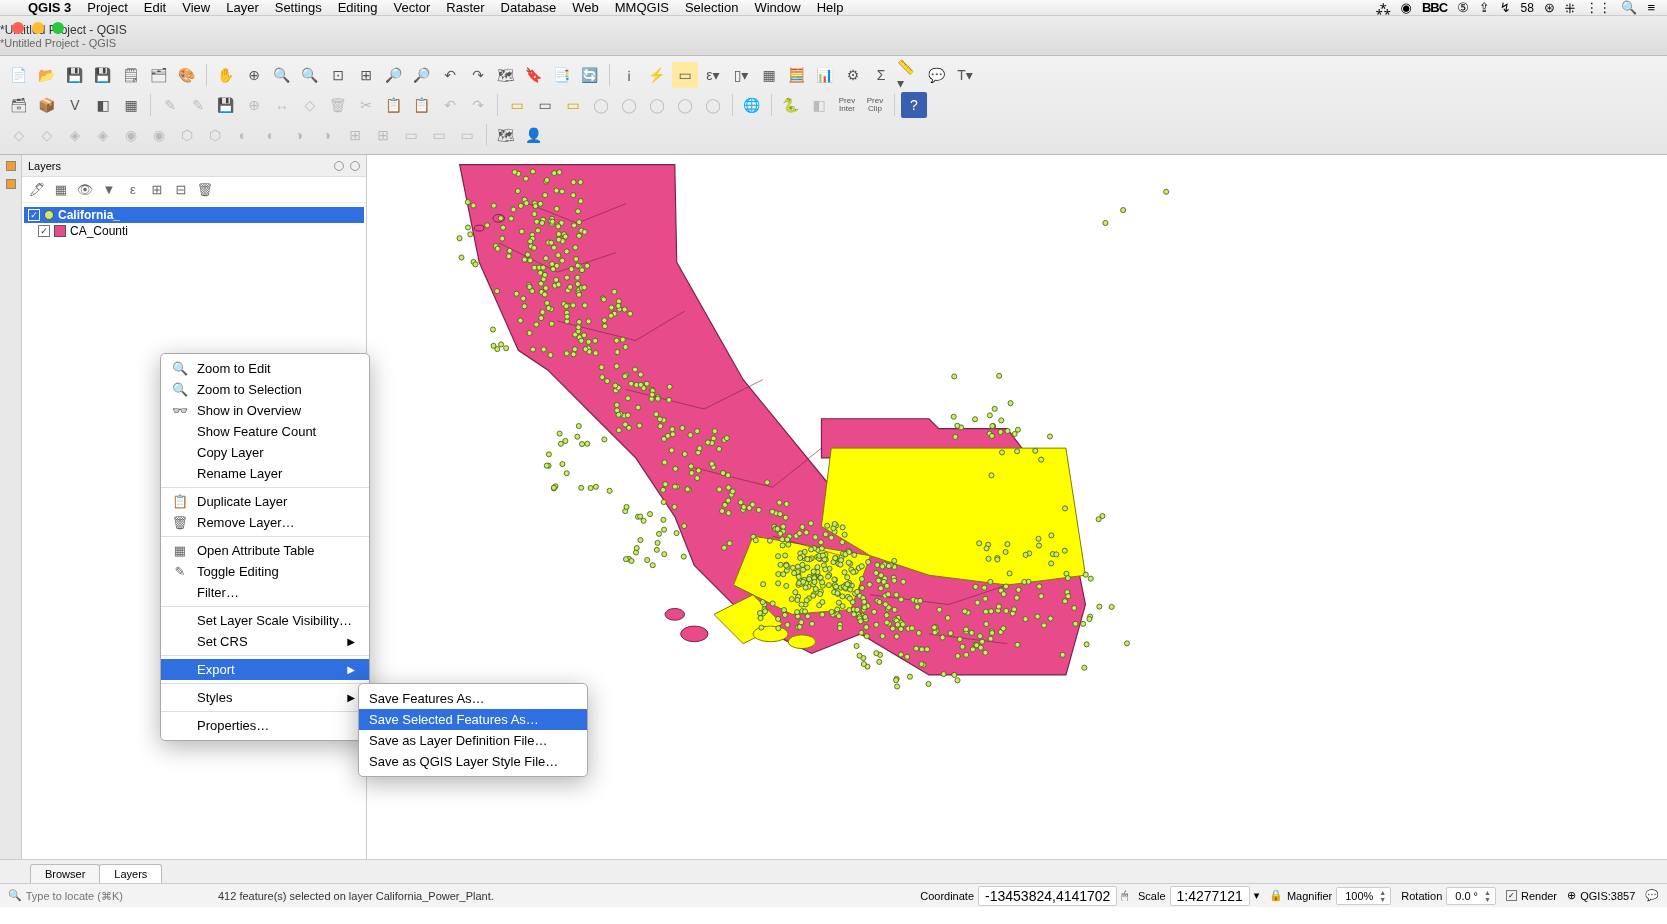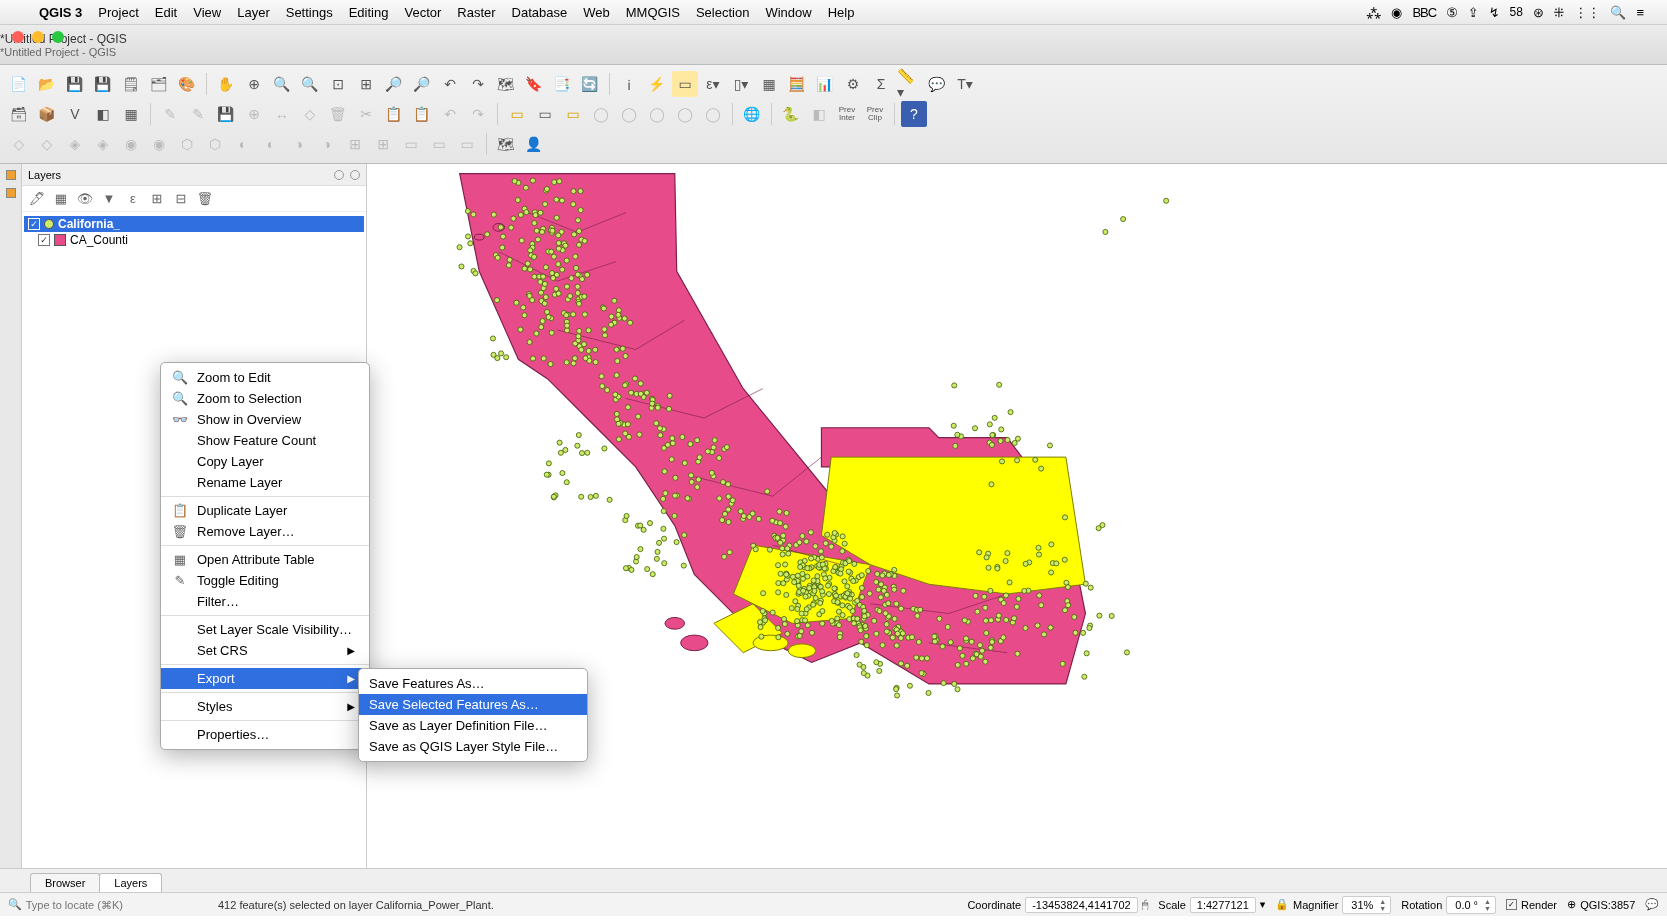--- a/index.html
+++ b/index.html
@@ -1,17 +1,17 @@
 <!DOCTYPE html>
 <html><head>
 <meta charset="utf-8">
 <style>
 * { margin: 0; padding: 0; box-sizing: border-box; font-family: -apple-system, "Helvetica Neue", Arial, sans-serif; }
 html, body { width: 1667px; height: 924px; overflow: hidden; background: #fff; }
-.mac-menubar { height: 25px; background: linear-gradient(#fafafa,#e9e9e9); border-bottom: 1px solid #ccc; display:flex; align-items:center; font-size:13px; padding:0 23px; justify-content:space-between;text-align:center;}
+.mac-menubar { height: 16px; background: linear-gradient(#fafafa,#e9e9e9); border-bottom: 1px solid #ccc; display:flex; align-items:center; font-size:13px; padding:0 12px; justify-content:space-between;text-align:center;}
 .mac-menubar .left { display:flex; align-items:center; gap:16px;}
 .mac-menubar .left .apple { font-size:15px;}
 .mac-menubar .left span { cursor:default;}
 .mac-menubar .left .bold { font-weight:600;}
 .mac-menubar .right { display:flex; align-items:center; gap:10px; font-size:12px;}
 .mac-menubar .right .ico { font-size:13px;}
 
 .titlebar { height: 40px; background: linear-gradient(#ececec,#dcdcdc); border-bottom:1px solid #bbb; position:relative; display:flex; flex-direction:column; align-items:flex-start; justify-content:center; font-size:12px;}
 .traffic { position:absolute; left:12px; top:6px; display:flex; gap:8px;}
 .traffic .dot { width:12px; height:12px; border-radius:50%; }
@@ -49,33 +49,33 @@
 .map-svg { position:absolute; top:-10px; left:0; width:100%; height:100%;}
 
 .context-menu { position:absolute; background:#fff; border:1px solid #aaa; border-radius:5px; box-shadow:0 6px 24px rgba(0,0,0,.3); font-size:13px; padding:4px 0; z-index:50;}
 .cm-item { display:flex; align-items:center; gap:8px; padding:3px 14px 3px 10px; white-space:nowrap; cursor:default;}
 .cm-item .cico { width:18px; display:flex; justify-content:center; color:#666; font-size:13px;}
 .cm-item.hl { background:#2f6fe0; color:#fff;}
 .cm-item.hl .cico { color:#fff;}
 .cm-item .arrow { margin-left:auto; padding-left:20px; font-size:10px;}
 .cm-sep { height:1px; background:#ddd; margin:3px 0;}
 #ctx1 { top:198px; left:160px; width:210px;}
-#ctx2 { top:504px; left:358px; width:230px;}
+#ctx2 { top:528px; left:358px; width:230px;}
 
 .bottom-tabs { height:24px; background:#efefef; border-top:1px solid #ccc; display:flex; align-items:flex-end; padding-left:30px; gap:0; font-size:11px;}
 .bottom-tabs .tab { padding:3px 14px; border:1px solid #bbb; border-bottom:none; border-radius:3px 3px 0 0; background:#f5f5f5; margin-right:-1px;}
 .bottom-tabs .tab.active { background:#fff; font-weight:500;}
 
 .statusbar { height:24px; background:#f3f3f3; border-top:1px solid #ccc; display:flex; align-items:center; font-size:11px; padding:0 8px; gap:10px;}
 .statusbar .locate { display:flex; align-items:center; gap:4px; width:200px;}
 .statusbar .locate input { border:none; background:transparent; font-size:11px; width:160px; outline:none; color:#888;}
 .statusbar .msg { flex:0 0 430px; color:#333;}
 .statusbar .spacer { flex:1;}
 .statusbar .field { display:flex; align-items:center; gap:4px;}
-.statusbar .val { border:1px solid #ccc; background:#fff; padding:1px 6px; border-radius:2px; font-size:11px;}
+.statusbar .val { border:1px solid #ccc; background:#fff; padding:1px 6px; border-radius:2px; font-size:14px;}
 .statusbar .spin { border:1px solid #ccc; background:#fff; padding:1px 4px 1px 8px; border-radius:2px; display:flex; align-items:center; gap:6px;}
 .statusbar .spin .ar { display:flex; flex-direction:column; font-size:7px; line-height:7px; color:#666;}
 .statusbar .chkbox { width:11px; height:11px; border:1px solid #777; display:inline-flex; align-items:center; justify-content:center; font-size:8px;}
 </style>
 </head>
 <body>
 
 <div class="mac-menubar">
   <div class="left">
     <span class="apple"></span>
@@ -91,21 +91,21 @@
     <span>Database</span>
     <span>Web</span>
     <span>MMQGIS</span>
     <span>Selection</span>
     <span>Window</span>
     <span>Help</span>
   </div>
   <div class="right">
     <span class="ico">⁂</span>
     <span class="ico">◉</span>
-    <span class="ico" style="font-weight:normal; letter-spacing:-1px;">BBC</span>
+    <span class="ico" style="font-weight:bold; letter-spacing:-1px;">BBC</span>
     <span class="ico">⑤</span>
     <span class="ico">⇪</span>
     <span class="ico">↯</span>
     <span>58</span>
     <span class="ico">⊛</span>
     <span class="ico">⁜</span>
     <span class="ico">⋮⋮</span>
     <span class="ico">🔍</span>
     <span class="ico">≡</span>
   </div>
@@ -1151,21 +1151,21 @@
   </div>
   <div class="field">
     <span>Scale</span>
     <span class="val">1:4277121</span>
     <span>▾</span>
   </div>
   <div class="field">
     <span>🔒</span>
     <span>Magnifier</span>
     <span class="spin">
-        <span>31%</span>
+        <span>100%</span>
         <span class="ar">
           <span>▲</span>
           <span>▼</span>
         </span>
       </span>
   </div>
   <div class="field">
     <span>Rotation</span>
     <span class="spin">
         <span>0.0 °</span>

